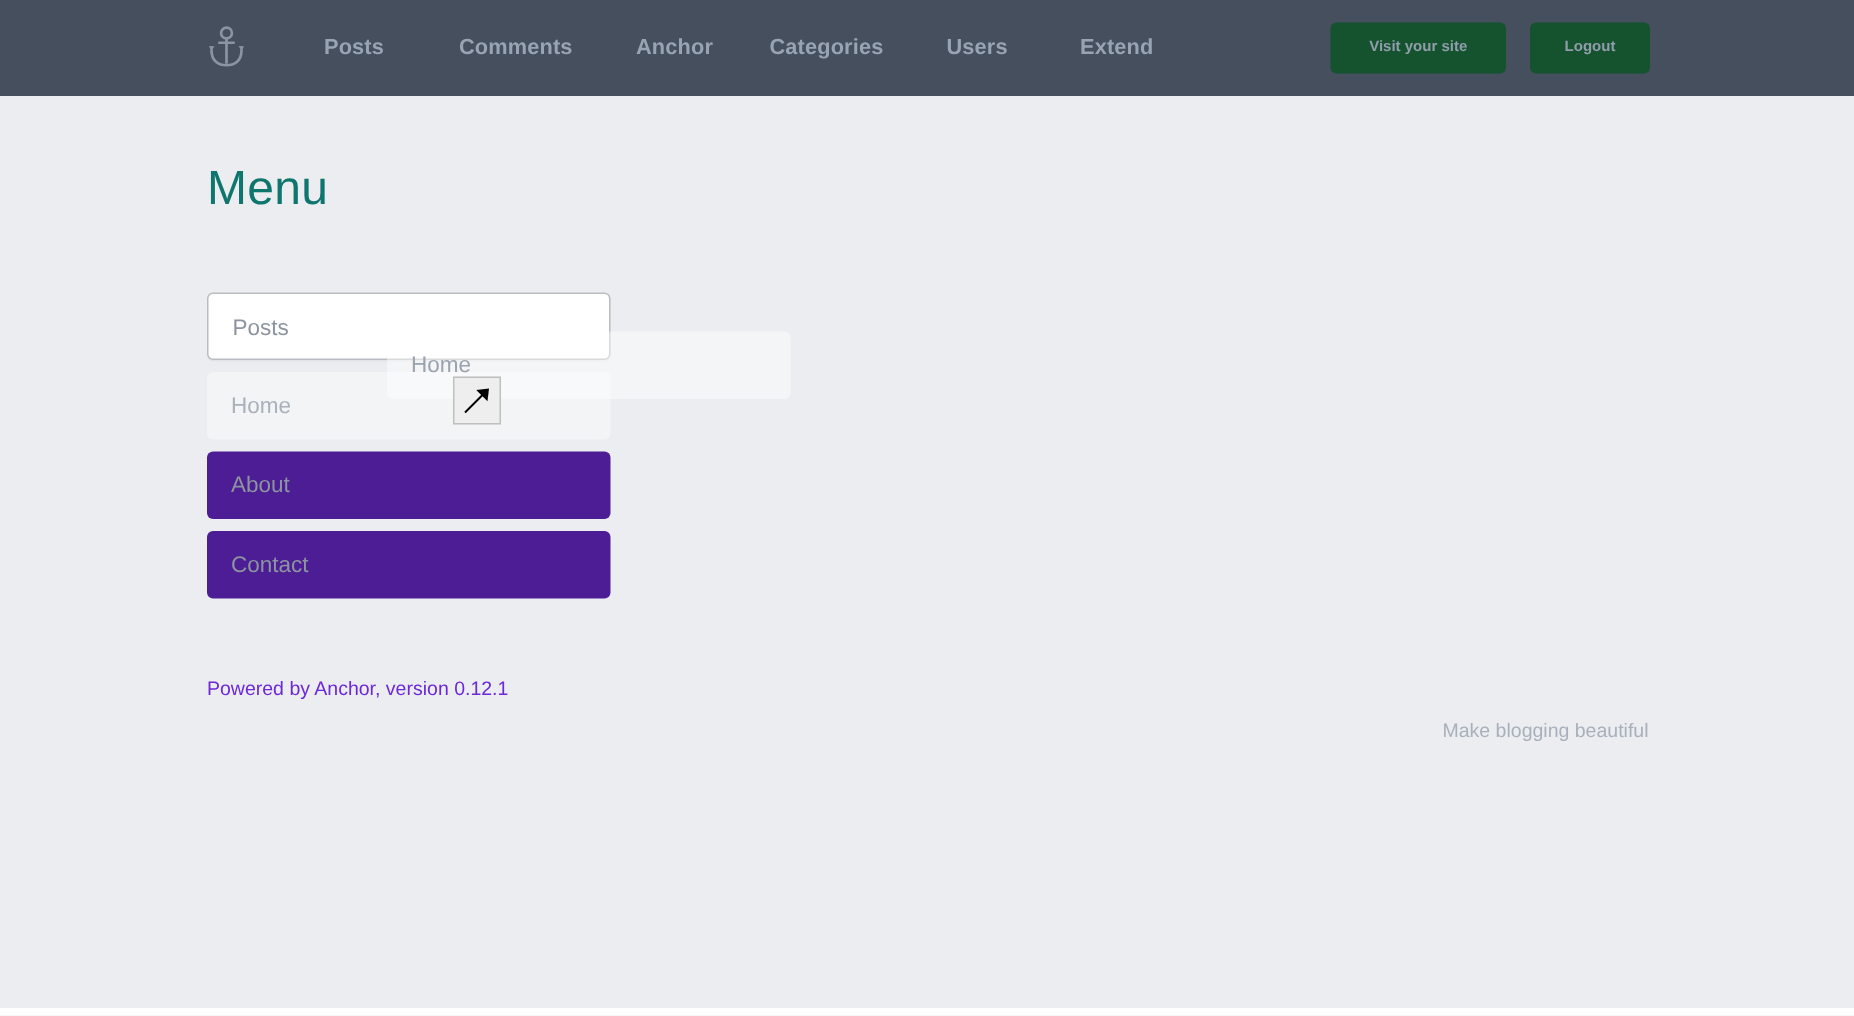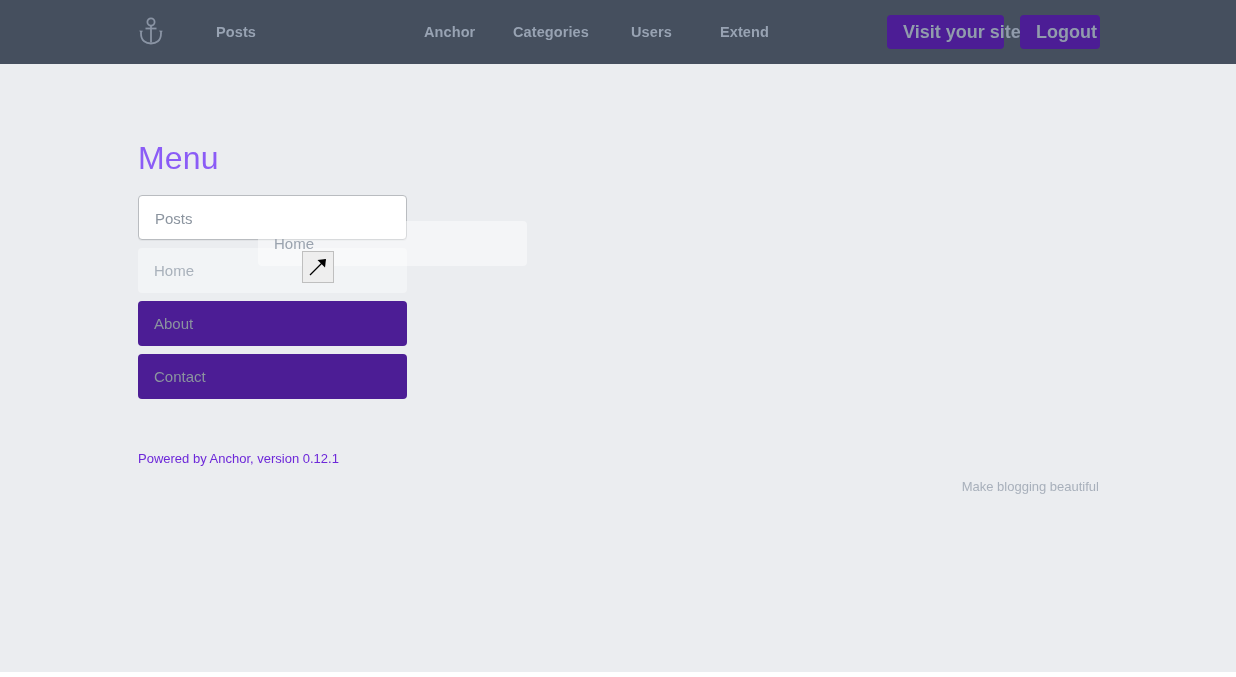--- a/index.html
+++ b/index.html
@@ -64,23 +64,23 @@
     white-space: nowrap;
     letter-spacing: .1px;
     cursor: pointer;
   }
 
   .nav-btn {
     position: absolute;
     top: 15px;
     height: 34px;
     line-height: 34px;
-    background: #4c1d95;
+    background: #14532d;
     color: #919cac;
-    font-size: 18px;
+    font-size: 10px;
     font-weight: bold;
     border: none;
     border-radius: 4px;
     padding: 0 16px;
     white-space: nowrap;
     cursor: pointer;
     font-family: "Liberation Sans", sans-serif;
   }
 
   
@@ -90,23 +90,22 @@
     width: 1236px;
     height: 608px;
   }
 
   .page-title {
     position: absolute;
     left: 138px;
     top: 43px;
     font-size: 32px;
     font-weight: normal;
-    color: #8b5cf6;
+    color: #0f766e;
     letter-spacing: .2px;
-    margin-top: 33px;
   }
 
   
   .menu-list {
     position: absolute;
     left: 138px;
     top: 131px;
     width: 269px;
   }
 
@@ -216,20 +215,21 @@
           <circle cx="13" cy="5" r="3.6" fill="none" stroke="#8a94a4" stroke-width="1.8"></circle>
           <line x1="13" y1="8.8" x2="13" y2="25.5" stroke="#8a94a4" stroke-width="1.8"></line>
           <line x1="7.5" y1="11.5" x2="18.5" y2="11.5" stroke="#8a94a4" stroke-width="1.8"></line>
           <path d="M3 16.5 C3 24 8 26.5 13 26.5 C18 26.5 23 24 23 16.5" fill="none" stroke="#8a94a4" stroke-width="1.8" stroke-linecap="round"></path>
           <path d="M1.3 13.6 L3 17.2 L4.9 13.8" fill="#8a94a4"></path>
           <path d="M21.1 13.6 L23 17.2 L24.7 13.8" fill="#8a94a4"></path>
         </svg>
       </div>
 
       <a class="nav-link" style="left:216px">Posts</a>
+      <a class="nav-link" style="left:306px">Comments</a>
       <a class="nav-link" style="left:424px">Anchor</a>
       <a class="nav-link" style="left:513px">Categories</a>
       <a class="nav-link" style="left:631px">Users</a>
       <a class="nav-link" style="left:720px">Extend</a>
 
       <button class="nav-btn" style="left:887px; width:117px">Visit your site</button>
       <button class="nav-btn" style="left:1020px; width:80px">Logout</button>
     </div>
   </div>
 

